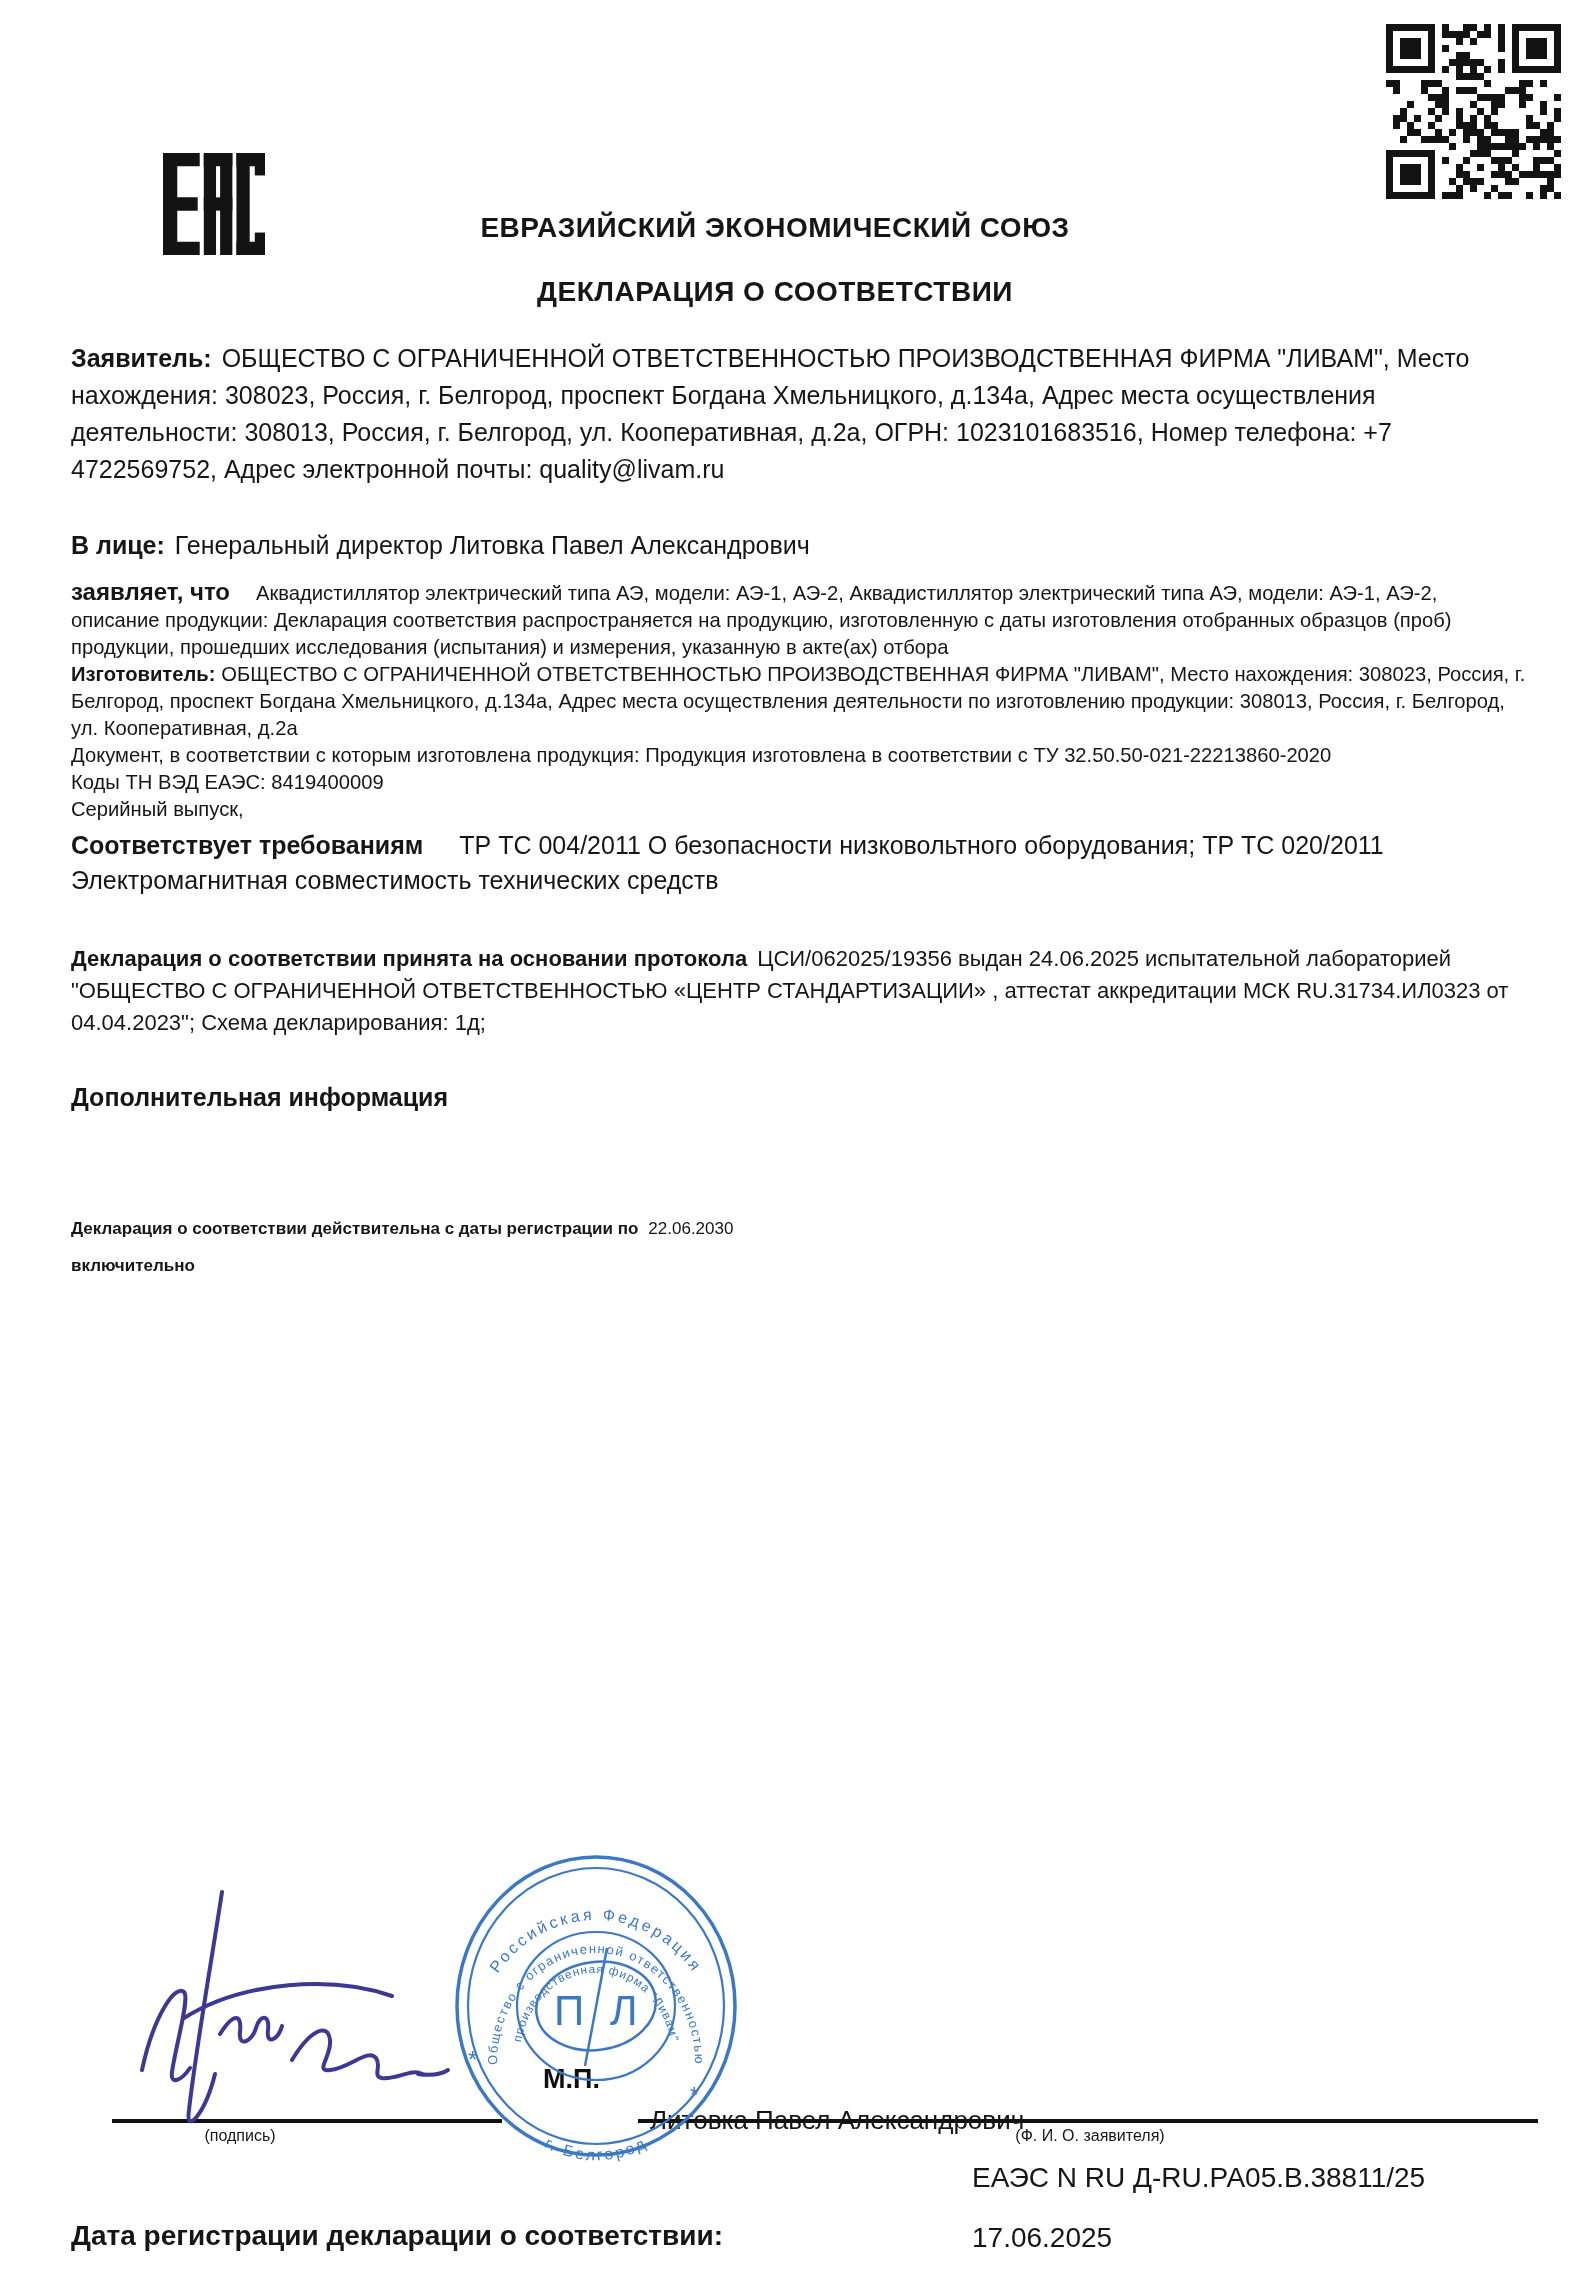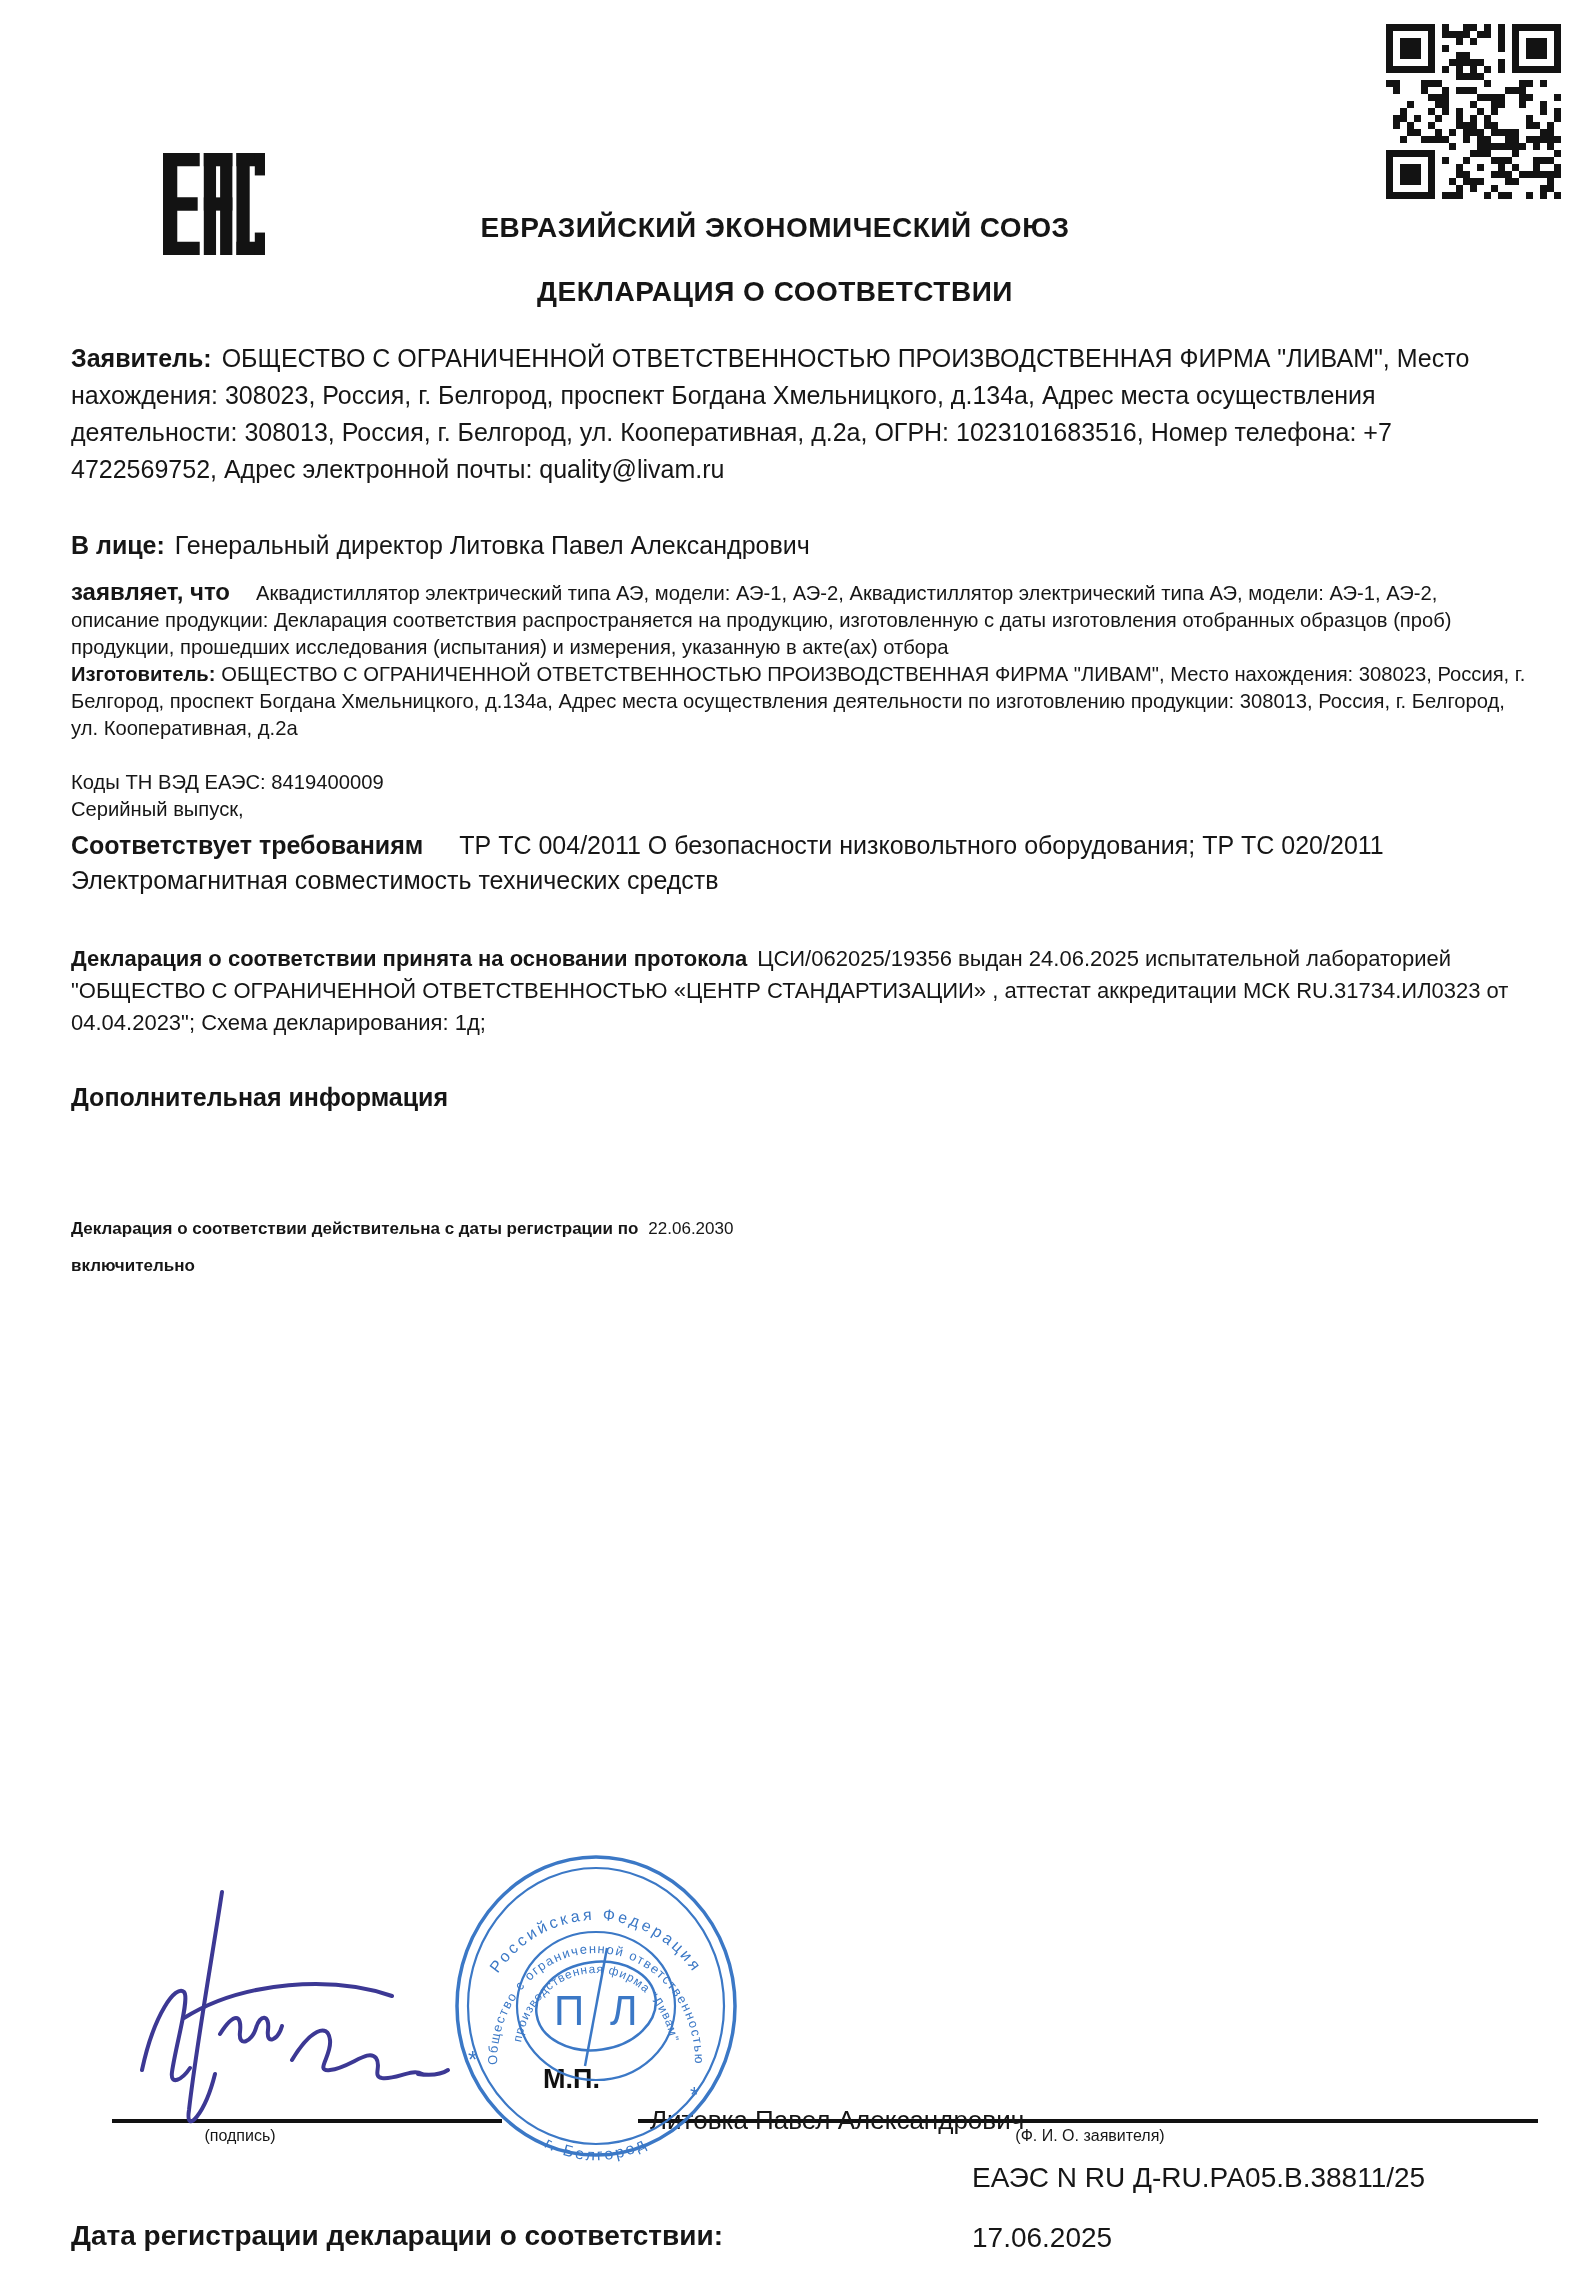--- a/index.html
+++ b/index.html
@@ -344,21 +344,21 @@
     <span class="b lbl-gap">Заявитель:</span><span>ОБЩЕСТВО С ОГРАНИЧЕННОЙ ОТВЕТСТВЕННОСТЬЮ ПРОИЗВОДСТВЕННАЯ ФИРМА "ЛИВАМ", Место нахождения: 308023, Россия, г. Белгород, проспект Богдана Хмельницкого, д.134а, Адрес места осуществления деятельности: 308013, Россия, г. Белгород, ул. Кооперативная, д.2а, ОГРН: 1023101683516, Номер телефона: +7 4722569752, Адрес электронной почты: quality@livam.ru</span>
   </div>
 
   <div class="abs body-lg" style="left:71px;top:527px;width:1440px;">
     <span class="b lbl-gap">В лице:</span><span>Генеральный директор Литовка Павел Александрович</span>
   </div>
 
   <div class="abs body-sm" style="left:71px;top:578px;width:1455px;">
     <span class="declare-lbl lbl-gap-lg">заявляет, что</span><span>Аквадистиллятор электрический типа АЭ, модели: АЭ-1, АЭ-2, Аквадистиллятор электрический типа АЭ, модели: АЭ-1, АЭ-2, описание продукции: Декларация соответствия распространяется на продукцию, изготовленную с даты изготовления отобранных образцов (проб) продукции, прошедших исследования (испытания) и измерения, указанную в акте(ах) отбора</span><br>
     <span class="b lbl-gap" style="margin-right:6px;">Изготовитель:</span><span>ОБЩЕСТВО С ОГРАНИЧЕННОЙ ОТВЕТСТВЕННОСТЬЮ ПРОИЗВОДСТВЕННАЯ ФИРМА "ЛИВАМ", Место нахождения: 308023, Россия, г. Белгород, проспект Богдана Хмельницкого, д.134а, Адрес места осуществления деятельности по изготовлению продукции: 308013, Россия, г. Белгород, ул. Кооперативная, д.2а</span><br>
-    <br>
+    <span>Документ, в соответствии с которым изготовлена продукция: Продукция изготовлена в соответствии с ТУ 32.50.50-021-22213860-2020</span><br>
     <span>Коды ТН ВЭД ЕАЭС: 8419400009</span><br>
     <span>Серийный выпуск,</span>
   </div>
 
   <div class="abs" style="left:71px;top:828px;width:1450px;font-size:25px;line-height:35px;">
     <span class="b" style="margin-right:36px;">Соответствует требованиям</span><span>ТР ТС 004/2011 О безопасности низковольтного оборудования; ТР ТС 020/2011 Электромагнитная совместимость технических средств</span>
   </div>
 
   <div class="abs body-md" style="left:71px;top:943px;width:1450px;">
     <span class="b lbl-gap">Декларация о соответствии принята на основании протокола</span><span>ЦСИ/062025/19356 выдан 24.06.2025  испытательной лабораторией "ОБЩЕСТВО С ОГРАНИЧЕННОЙ ОТВЕТСТВЕННОСТЬЮ «ЦЕНТР СТАНДАРТИЗАЦИИ» , аттестат аккредитации МСК RU.31734.ИЛ0323 от 04.04.2023"; Схема декларирования: 1д;</span>

